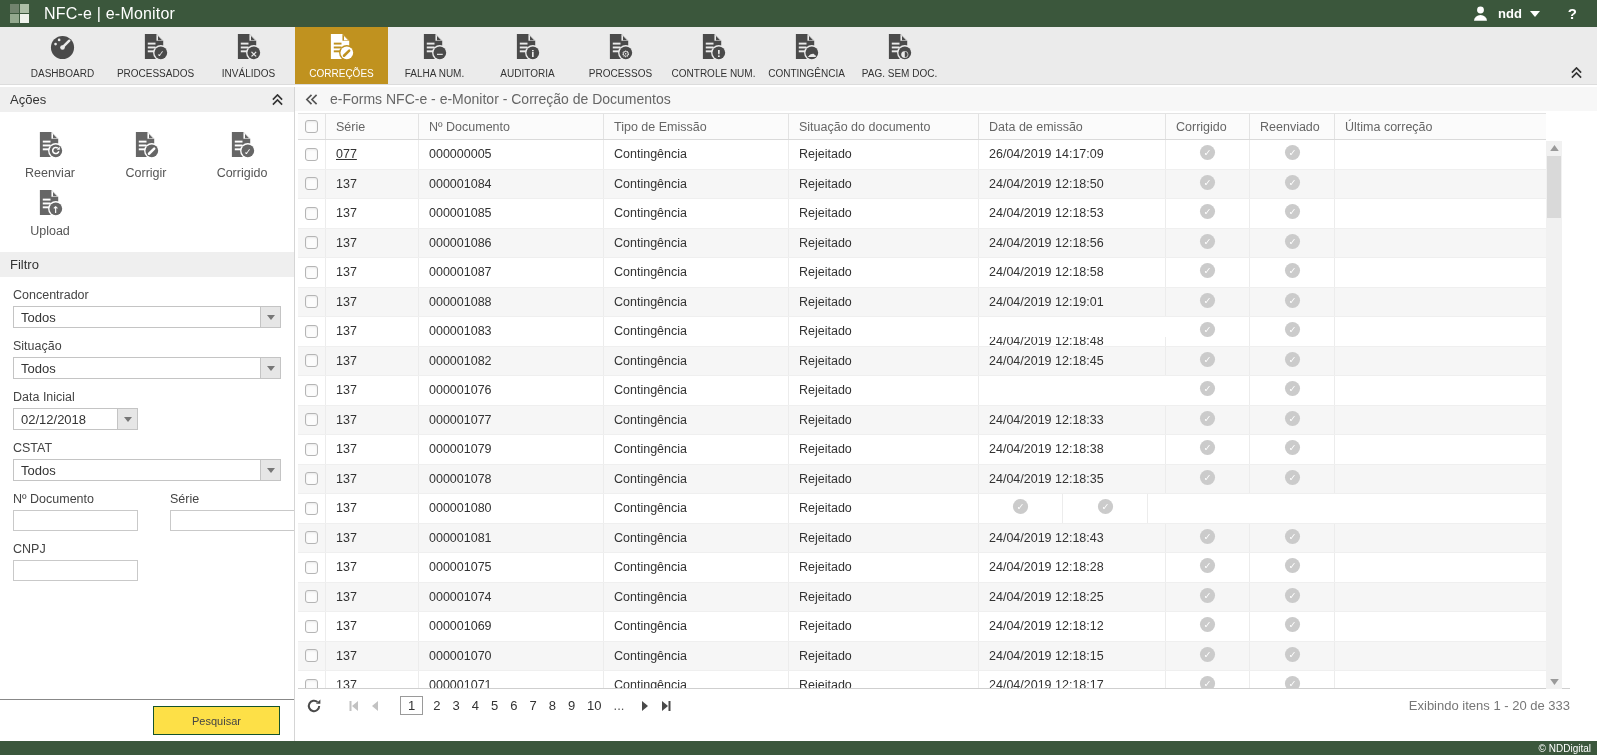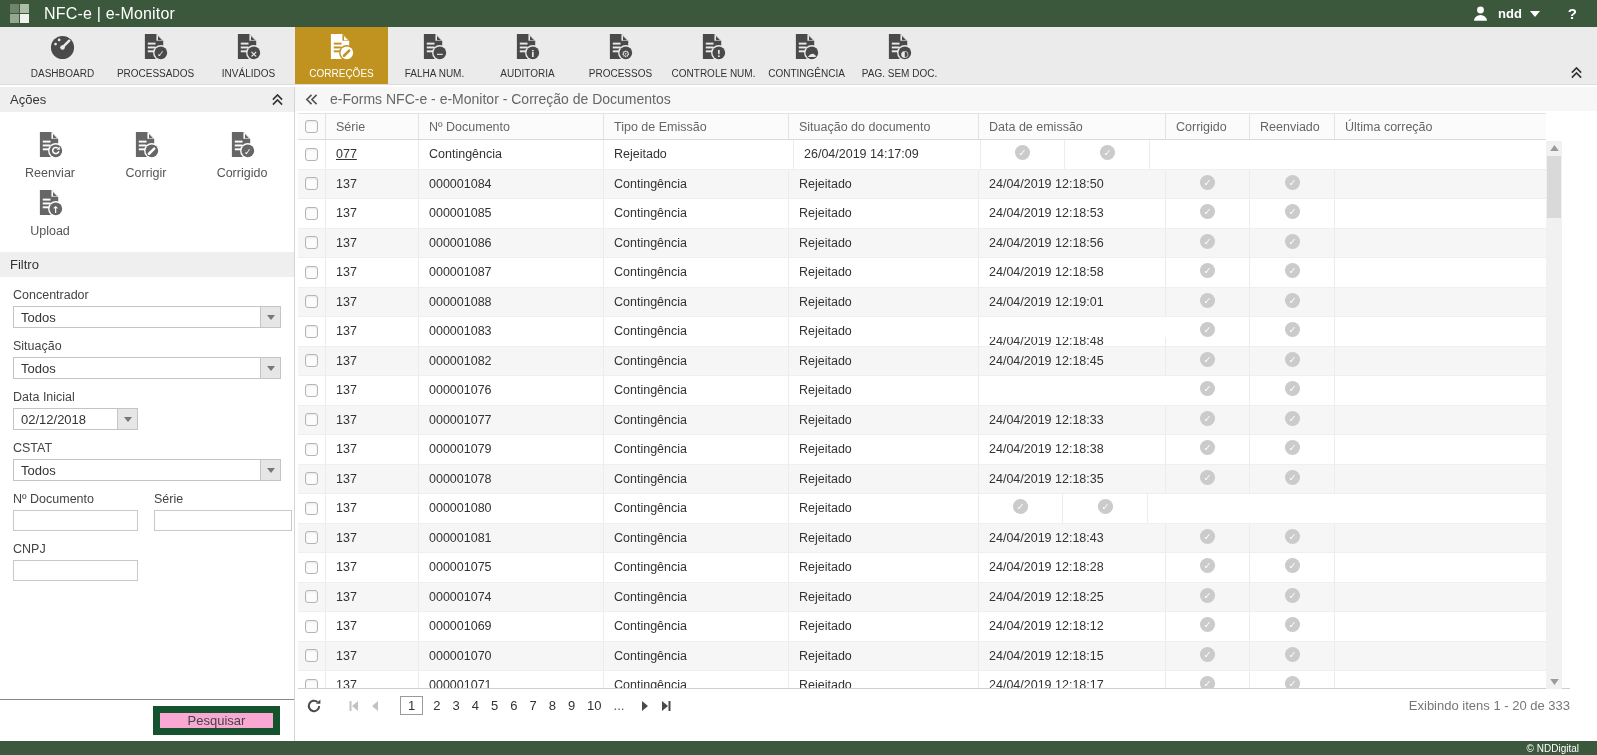--- a/index.html
+++ b/index.html
@@ -41,28 +41,28 @@
   .actions-grid { display:flex; flex-wrap:wrap; padding:10px 2px 14px 2px; }
   .action-item { width:96px; display:flex; flex-direction:column; align-items:center; margin-top:8px; cursor:pointer; }
   .action-item .a-label { font-size:12.5px; color:#555; margin-top:3px; }
 
   .field { padding:0 13px; margin-top:11px; }
   .flabel { font-size:12.5px; color:#444; margin-bottom:4px; }
   .select { height:22px; border:1px solid #C4C4C4; background:#fff; display:flex; align-items:center; cursor:pointer; }
   .select-text { flex:1; padding:0 7px; font-size:13px; color:#333; }
   .select-btn { width:20px; height:100%; background:#E6E6E6; border-left:1px solid #C4C4C4; display:flex; align-items:center; justify-content:center; }
   .sel-caret { width:0; height:0; border-left:4px solid transparent; border-right:4px solid transparent; border-top:5px solid #777; }
-  .two-col { display:flex; }
+  .two-col { display:flex;gap:16px; }
   .two-col .sub { width:125px; margin-right:16px; }
   .two-col .sub2 { width:138px; }
   .txt-input { height:21px; border:1px solid #C9C9C9; width:125px; font-size:13px; padding:0 5px; font-family:inherit; color:#333; }
   .txt-input.w2 { width:138px; }
 
   .sidebar-footer { border-top:1px solid #888; padding:6px 14px; display:flex; justify-content:flex-end; }
-  .search-btn { width:127px; height:29px; background:#f9a8d4; border:7px solid #14532d; font-size:13px; color:#444; font-family:inherit; cursor:pointer; }
+  .search-btn { width:127px; height:29px; background:#fde047; border:1px solid #14532d; font-size:11px; color:#444; font-family:inherit; cursor:pointer; }
 
   
   .content { flex:1; position:relative; }
   .breadcrumb { height:24px; display:flex; align-items:center; background:#F7F7F7; padding-left:10px; }
   .bc-icon { display:flex; cursor:pointer; margin-right:12px; }
   .bc-title { font-size:14px; color:#666; }
 
   .table-wrap { margin-left:3px; width:1248px; margin-top:2px; position:relative; }
   .thead { display:flex; height:27px; background:#FBFBFB; border-top:1px solid #E3E3E3; border-bottom:1px solid #DADADA; }
   .th { display:flex; align-items:center; padding-left:10px; font-size:12.5px; color:#666; border-right:1px solid #E3E3E3; overflow:hidden; white-space:nowrap; }
@@ -85,21 +85,21 @@
   .pager { height:34px; border-top:1px solid #CFCFCF; display:flex; align-items:center; margin-left:3px; width:1272px; padding-left:8px; }
   .pg-refresh { display:flex; cursor:pointer; margin-right:26px; }
   .pg-nav { display:flex; align-items:center; cursor:default; margin-right:6px; }
   .pg-nav.on { cursor:pointer; }
   .pages { display:flex; align-items:center; margin:0 8px; }
   .page { font-size:13px; color:#333; margin:0 6px; cursor:pointer; }
   .page.current { border:1px solid #9A9A9A; background:#fff; padding:1px 7px; margin:0 4px; }
   .page.ellipsis { cursor:default; color:#555; }
   .pg-status { margin-left:auto; font-size:13px; color:#777; }
 
-  .footer { height:14px; background:#3B573C; display:flex; align-items:center; justify-content:flex-end; padding-right:18px; }
+  .footer { height:14px; background:#3B573C; display:flex; align-items:center; justify-content:flex-end; padding-right:6px; }
   .footer span { color:#fff; font-size:10px; }
 </style>
 </head>
 <body>
 
 <div class="topbar">
   <div class="logo">
       <i></i>
       <i></i>
       <i></i>
@@ -430,20 +430,21 @@
           <div class="th" style="width: 84px;">Corrigido</div>
           <div class="th" style="width: 85px;">Reenviado</div>
           <div class="th">Última correção</div>
         </div>
       <div class="tbody" id="tbody">
           <div class="row">
             <div class="td cbx" style="width: 28px;">
               <span class="checkbox"></span>
             </div>
             <div class="td" style="width: 93px; text-decoration: underline;">077</div>
+            <div class="td" style="width: 185px;">000000005</div>
             <div class="td" style="width: 185px;">Contingência</div>
             <div class="td" style="width: 190px;">Rejeitado</div>
             <div class="td" style="width: 187px;">26/04/2019 14:17:09</div>
             <div class="td center" style="width: 84px;">
               <span><svg width="17" height="17" viewBox="0 0 18 18">
                   <circle cx="9" cy="9" r="8" fill="#CBCBCB"></circle>
                   <text x="9" y="9.4" font-size="10" font-weight="bold" fill="#fff" text-anchor="middle" dominant-baseline="central" style="font-family:'DejaVu Sans',sans-serif;">✓</text>
                 </svg></span>
             </div>
             <div class="td center" style="width: 85px;">

